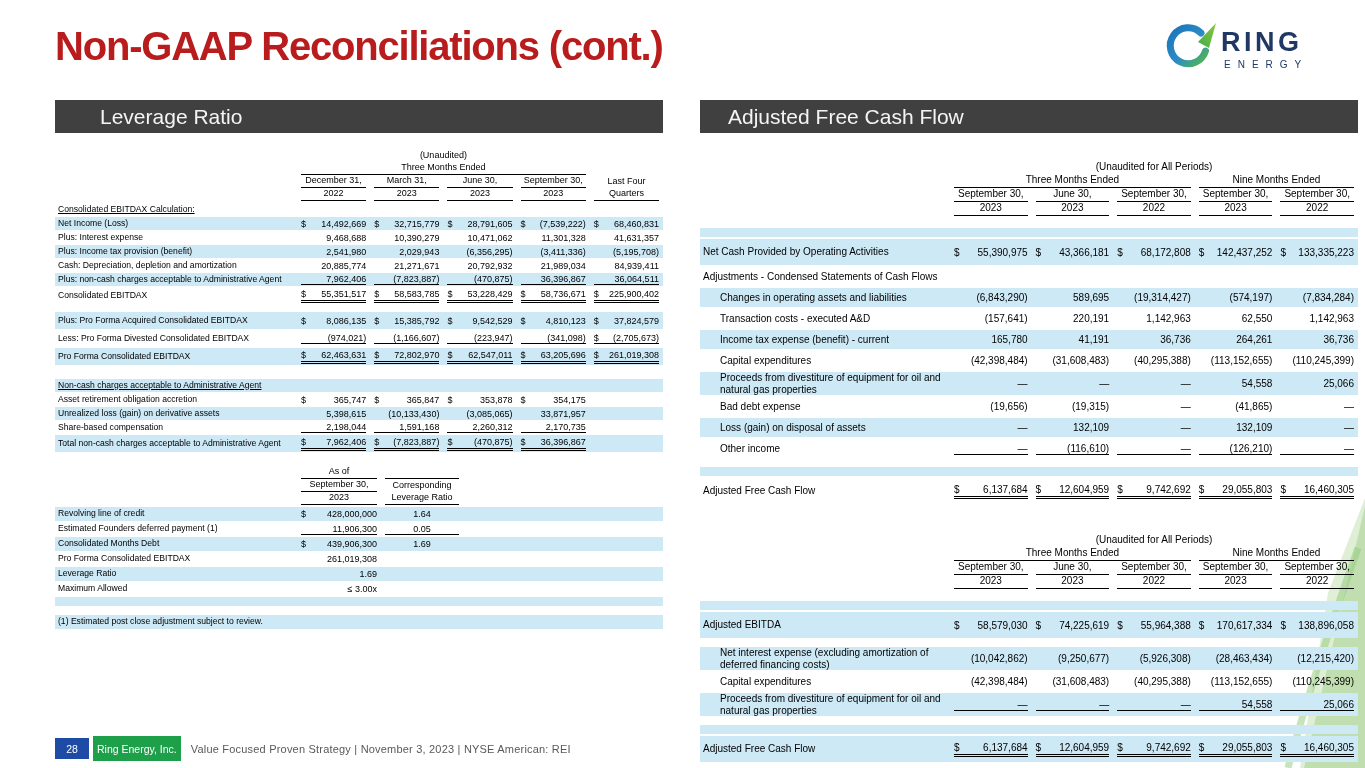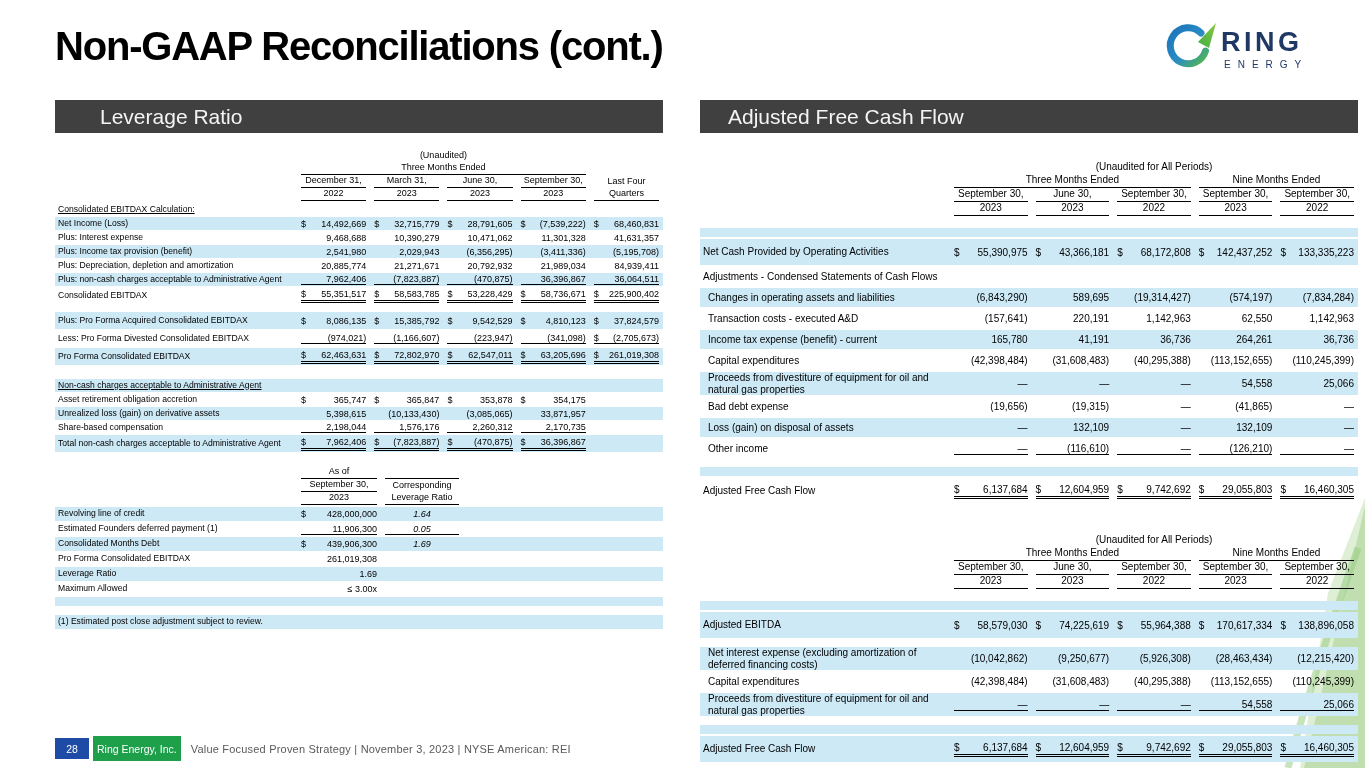--- a/index.html
+++ b/index.html
@@ -2,21 +2,21 @@
 <html><head>
 <meta charset="utf-8">
 <style>
   html,body{margin:0;padding:0;}
   body{width:1365px;height:768px;position:relative;background:#ffffff;
        font-family:"Liberation Sans",sans-serif;overflow:hidden;color:#000;}
   
   .leaf{position:absolute;right:0;bottom:0;z-index:0;}
   
   .title{position:absolute;left:55px;top:24px;font-size:40px;font-weight:700;
-         letter-spacing:-1.2px;color:#000000;z-index:2;}
+         letter-spacing:-1.2px;color:#b91c1c;z-index:2;}
   .logo{position:absolute;right:32px;top:20px;z-index:2;}
   
   .footer{position:absolute;left:55px;top:736px;display:flex;align-items:center;z-index:2;}
   .pagebox{width:34px;height:21px;background:#1e4ba5;color:#fff;font-size:10.5px;
            display:flex;align-items:center;justify-content:center;}
   .companybox{height:25px;background:#1ea04b;color:#fff;font-size:10.5px;
               display:flex;align-items:center;padding:0 4px;margin-left:4px;}
   .tagline{color:#595959;font-size:11px;margin-left:10px;letter-spacing:.2px;}
   
   .panel{position:absolute;top:100px;z-index:1;}
@@ -34,27 +34,27 @@
   .row.bgw{background:transparent;}
   .gl .row.thin,.gc .row.thin{min-height:9px;}
   .gr .row.thin{min-height:9px;}
   .gl .row.tall{min-height:17px;}
   .gr .row.tall{min-height:26px;}
   .row.sep{margin-bottom:8px;}
   .row.mt{margin-top:9px;}
   .lbl{padding-left:3px;line-height:1.15;}
   .gl .lbl,.gc .lbl{font-size:8.6px;white-space:nowrap;}
   .lbl.lu{text-decoration:underline;}
-  .gr .lbl.ind{padding-left:8px;}
+  .gr .lbl.ind{padding-left:20px;}
   .cell{min-width:0;}
   .in{display:flex;justify-content:flex-end;align-items:baseline;margin:0 4px;gap:2px;}
   .in .dol{margin-right:auto;}
   .in.us{border-bottom:1px solid #000;}
   .in.ud{border-bottom:3px double #000;padding-bottom:1px;}
-  .gc .row > div:nth-child(3) .in{justify-content:center;font-style:italic;}
+  .gc .row > div:nth-child(3) .in{justify-content:center;}
   .gc .row > div:nth-child(3) .in .dol{margin-right:2px;}
   
   .thead .row{min-height:13px;align-items:end;margin-bottom:0;}
   .hc{text-align:center;margin:0 4px;padding-bottom:1px;font-size:9px;line-height:1.2;}
   .gr .hc{font-size:10px;}
   .hc.line{border-bottom:1px solid #000;}
   .sp24{grid-column:2/6;text-align:center;}
   .col6{grid-column:6;}
   .sp25{grid-column:2/7;}
   .sp3{grid-column:2/5;}
@@ -218,21 +218,21 @@
               <span>(3,411,336)</span>
             </div>
           </div>
           <div class="cell">
             <div class="in">
               <span>(5,195,708)</span>
             </div>
           </div>
         </div>
         <div class="row bgw">
-          <div class="lbl">Plus: Depreciation, depletion and amortization</div>
+          <div class="lbl">Cash: Depreciation, depletion and amortization</div>
           <div class="cell">
             <div class="in">
               <span>20,885,774</span>
             </div>
           </div>
           <div class="cell">
             <div class="in">
               <span>21,271,671</span>
             </div>
           </div>
@@ -468,21 +468,21 @@
         </div>
         <div class="row bgw">
           <div class="lbl">Share-based compensation</div>
           <div class="cell">
             <div class="in us">
               <span>2,198,044</span>
             </div>
           </div>
           <div class="cell">
             <div class="in us">
-              <span>1,576,176</span>
+              <span>1,591,168</span>
             </div>
           </div>
           <div class="cell">
             <div class="in us">
               <span>2,260,312</span>
             </div>
           </div>
           <div class="cell">
             <div class="in us">
               <span>2,170,735</span>

